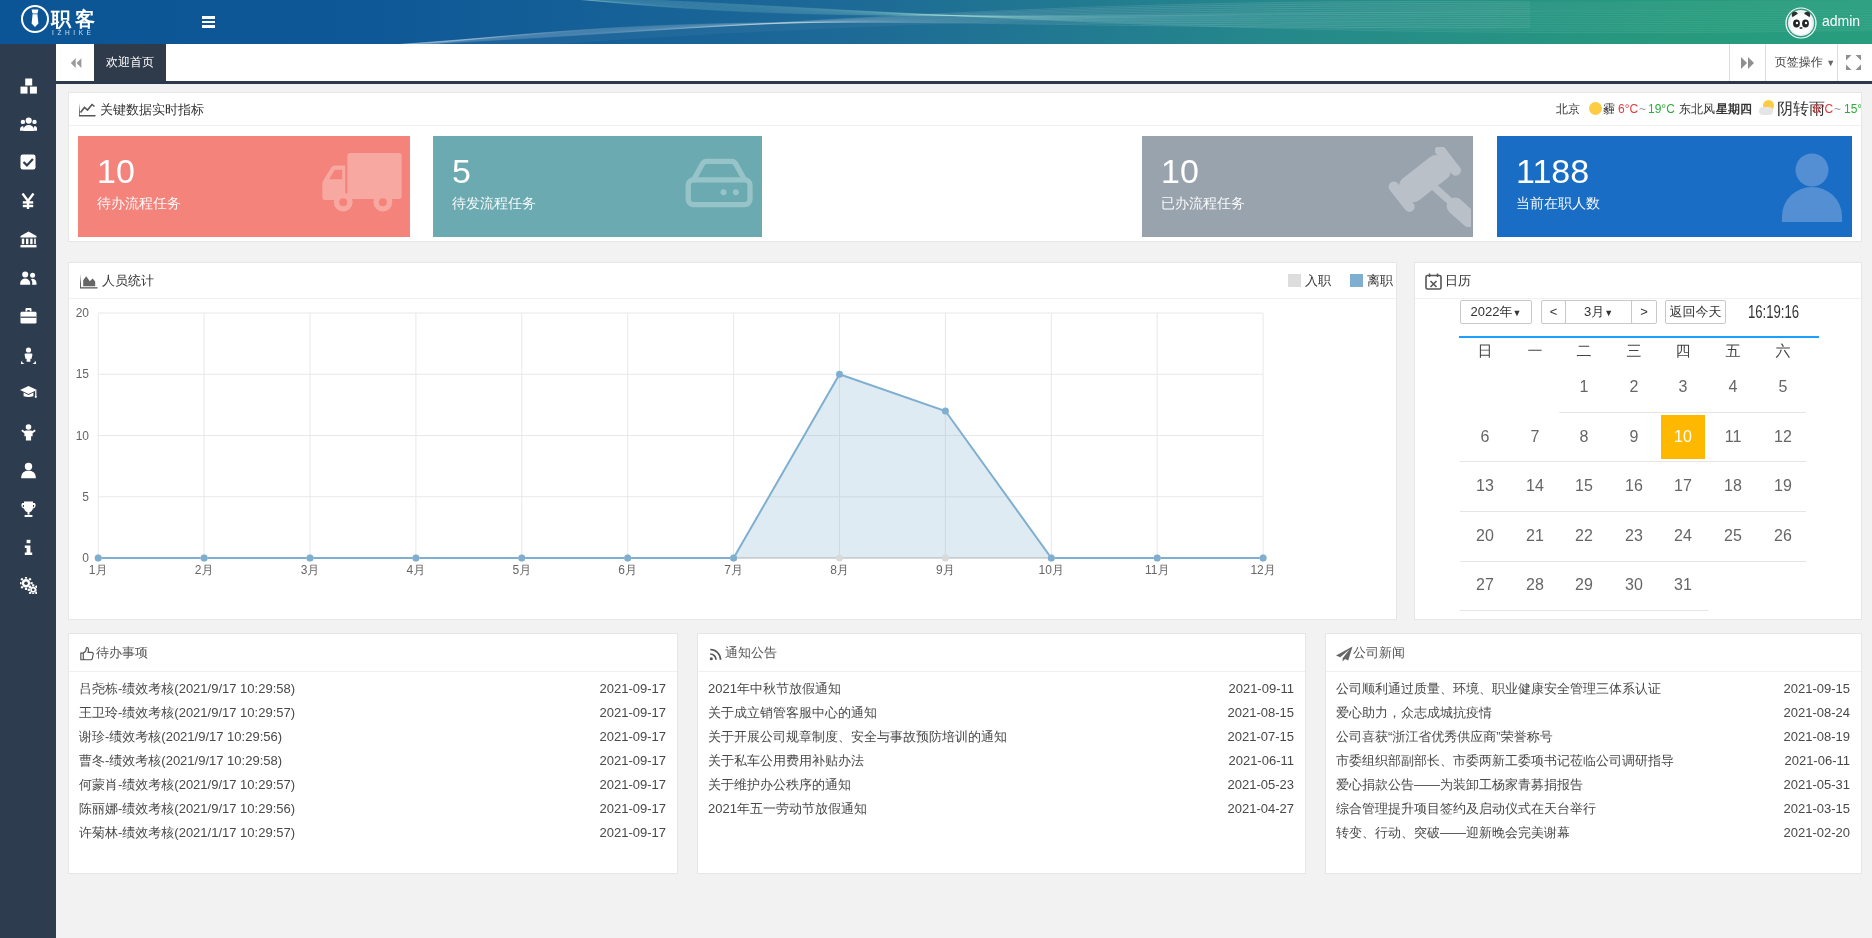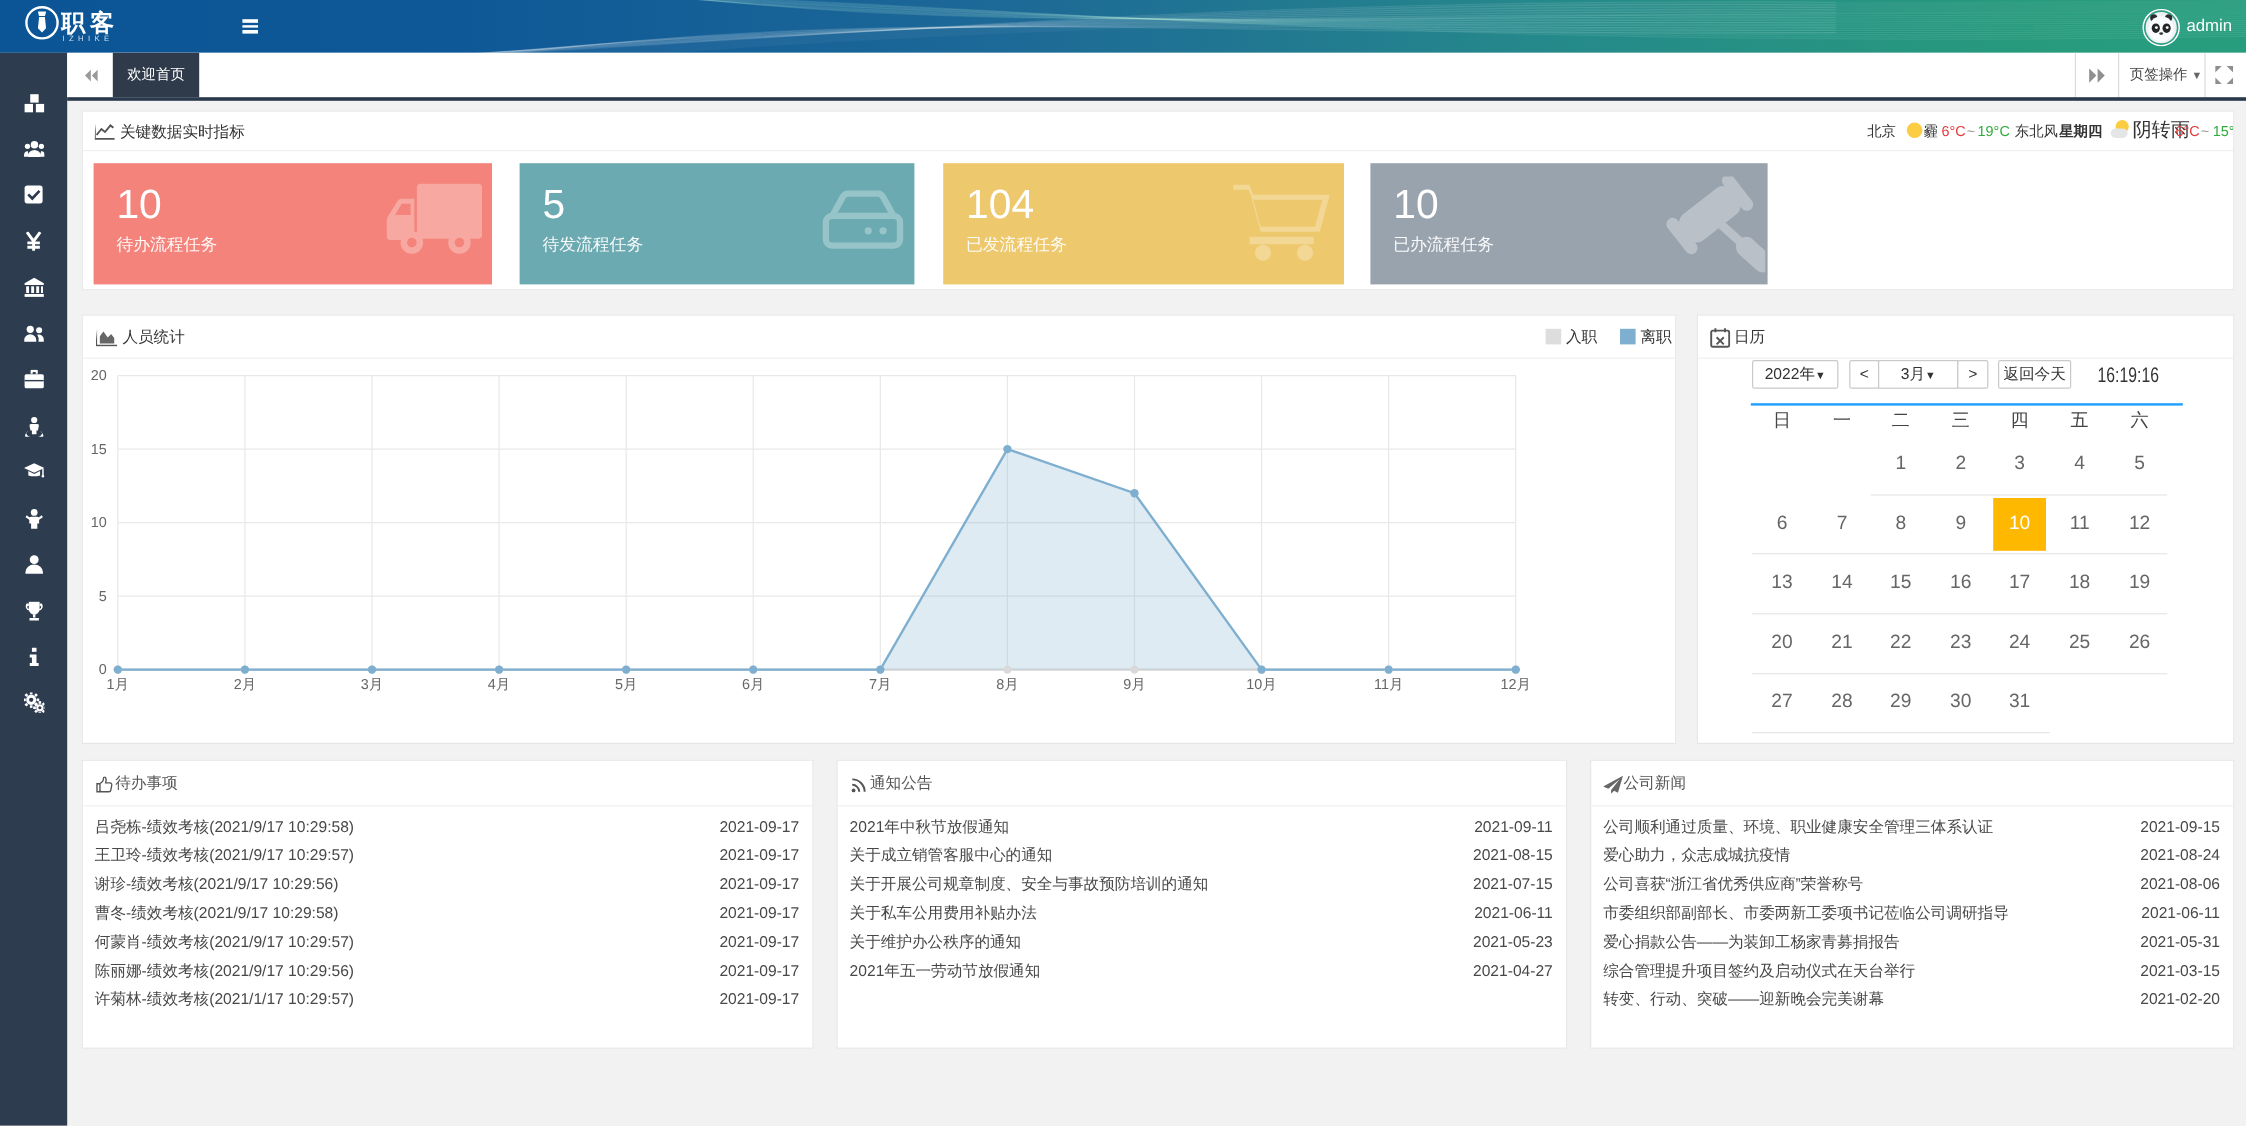--- a/index.html
+++ b/index.html
@@ -269,46 +269,44 @@
       <div class="lbl">待发流程任务</div>
 <svg width="74" height="60" viewBox="0 0 80 68" style="right:5px;margin-top:-30px;">
         <g stroke="#97c4c9" fill="none" stroke-width="6">
           <path d="M10,26 L20,8 a6,6 0 0 1 5,-3 h28 a6,6 0 0 1 5,3 L68,26"></path>
           <rect x="4" y="26" width="70" height="28" rx="6"></rect>
           <circle cx="58" cy="40" r="3.4" fill="#97c4c9" stroke="none"></circle>
           <circle cx="44" cy="40" r="3.4" fill="#97c4c9" stroke="none"></circle>
         </g>
       </svg>
 </div>
-<div class="card" style="left:717px;width:334px;background:#edc86d;">
-<div class="num">104</div>
-      <div class="lbl">已发流程任务</div>
-<svg width="84" height="70" viewBox="0 0 80 68" style="right:9px;margin-top:-35px;">
-        <g fill="#f2d795">
-          <path d="M0,2 h13 l3,8 h62 l-8,30 h-48 l-8,-30 -2,-4 h-12 z M16,14 l6,22 h44 l6,-22 z" fill-rule="evenodd"></path>
-          <path d="M13,44 h52 v6 h-52 z"></path>
-          <circle cx="24" cy="57" r="6.5"></circle>
-          <circle cx="58" cy="57" r="6.5"></circle>
-        </g>
-      </svg>
-</div>
 <div class="card" style="left:1073px;width:331px;background:#99a3ae;">
 <div class="num">10</div>
       <div class="lbl">已办流程任务</div>
 <svg width="84" height="80" viewBox="0 0 80 68" style="right:2px;margin-top:-40px;">
         <g fill="#b9c0c8">
           <g transform="translate(36,26) rotate(-38)">
             <rect x="-25" y="-13" width="50" height="26" rx="8"></rect>
             <rect x="-33" y="-17" width="10" height="34" rx="5"></rect>
             <rect x="23" y="-17" width="10" height="34" rx="5"></rect>
           </g>
           <g transform="translate(36,26) rotate(42)">
             <rect x="12" y="-3.5" width="24" height="7"></rect>
             <rect x="31" y="-8" width="34" height="16" rx="7.5"></rect>
           </g>
+        </g>
+      </svg>
+</div>
+<div class="card" style="left:1428px;width:355px;background:#1a6dc4;">
+<div class="num">1188</div>
+      <div class="lbl">当前在职人数</div>
+<svg width="64" height="70" viewBox="0 0 64 70" style="right:8px;margin-top:-35px;">
+        <g fill="#548fd3">
+          <circle cx="32" cy="18" r="16.5"></circle>
+          <path d="M2,64 a30,29 0 0 1 60,0 v6 h-60 z"></path>
         </g>
       </svg>
 </div>
 </div>
 <div class="panel" style="left:68px;top:262px;width:1329px;height:358px;">
 <div class="phead"></div>
 <svg width="18" height="15" viewBox="0 0 18 15" style="position:absolute;left:11px;top:11px;">
  <path d="M0.9,0 V13.2 H17.5 V14.6 H-0.5 z" fill="#555"></path>
  <path d="M3.2,12.2 V6.2 L6.2,2.2 9.8,7.2 12.6,4.4 15.2,7.6 V12.2 z" fill="#666"></path>
 </svg>
@@ -478,17 +476,17 @@
 <div class="item" style="top:163px;"><span class="dt">2021-04-27</span><span>2021年五一劳动节放假通知</span></div>
 </div>
 <div class="panel" style="left:1325px;top:633px;width:537px;height:241px;">
 <div class="phead" style="height:38px;"></div>
 <svg width="17" height="16" viewBox="0 0 18 17" style="position:absolute;left:10px;top:12px;">
 <path d="M17.5,0.5 L0,10 4.5,12 14.5,3.5 7,13 7,16.5 9.6,13.8 13,15.5 z" fill="#666"></path>
     </svg>
 <div class="ptitle" style="left:27px;line-height:38px;color:#555;">公司新闻</div>
 <div class="item" style="top:43px;"><span class="dt">2021-09-15</span><span>公司顺利通过质量、环境、职业健康安全管理三体系认证</span></div>
 <div class="item" style="top:67px;"><span class="dt">2021-08-24</span><span>爱心助力，众志成城抗疫情</span></div>
-<div class="item" style="top:91px;"><span class="dt">2021-08-06</span><span>公司喜获“浙江省优秀供应商”荣誉称号</span></div>
+<div class="item" style="top:91px;"><span class="dt">2021-08-19</span><span>公司喜获“浙江省优秀供应商”荣誉称号</span></div>
 <div class="item" style="top:115px;"><span class="dt">2021-06-11</span><span>市委组织部副部长、市委两新工委项书记莅临公司调研指导</span></div>
 <div class="item" style="top:139px;"><span class="dt">2021-05-31</span><span>爱心捐款公告——为装卸工杨家青募捐报告</span></div>
 <div class="item" style="top:163px;"><span class="dt">2021-03-15</span><span>综合管理提升项目签约及启动仪式在天台举行</span></div>
 <div class="item" style="top:187px;"><span class="dt">2021-02-20</span><span>转变、行动、突破——迎新晚会完美谢幕</span></div>
 </div>
 </body></html>

